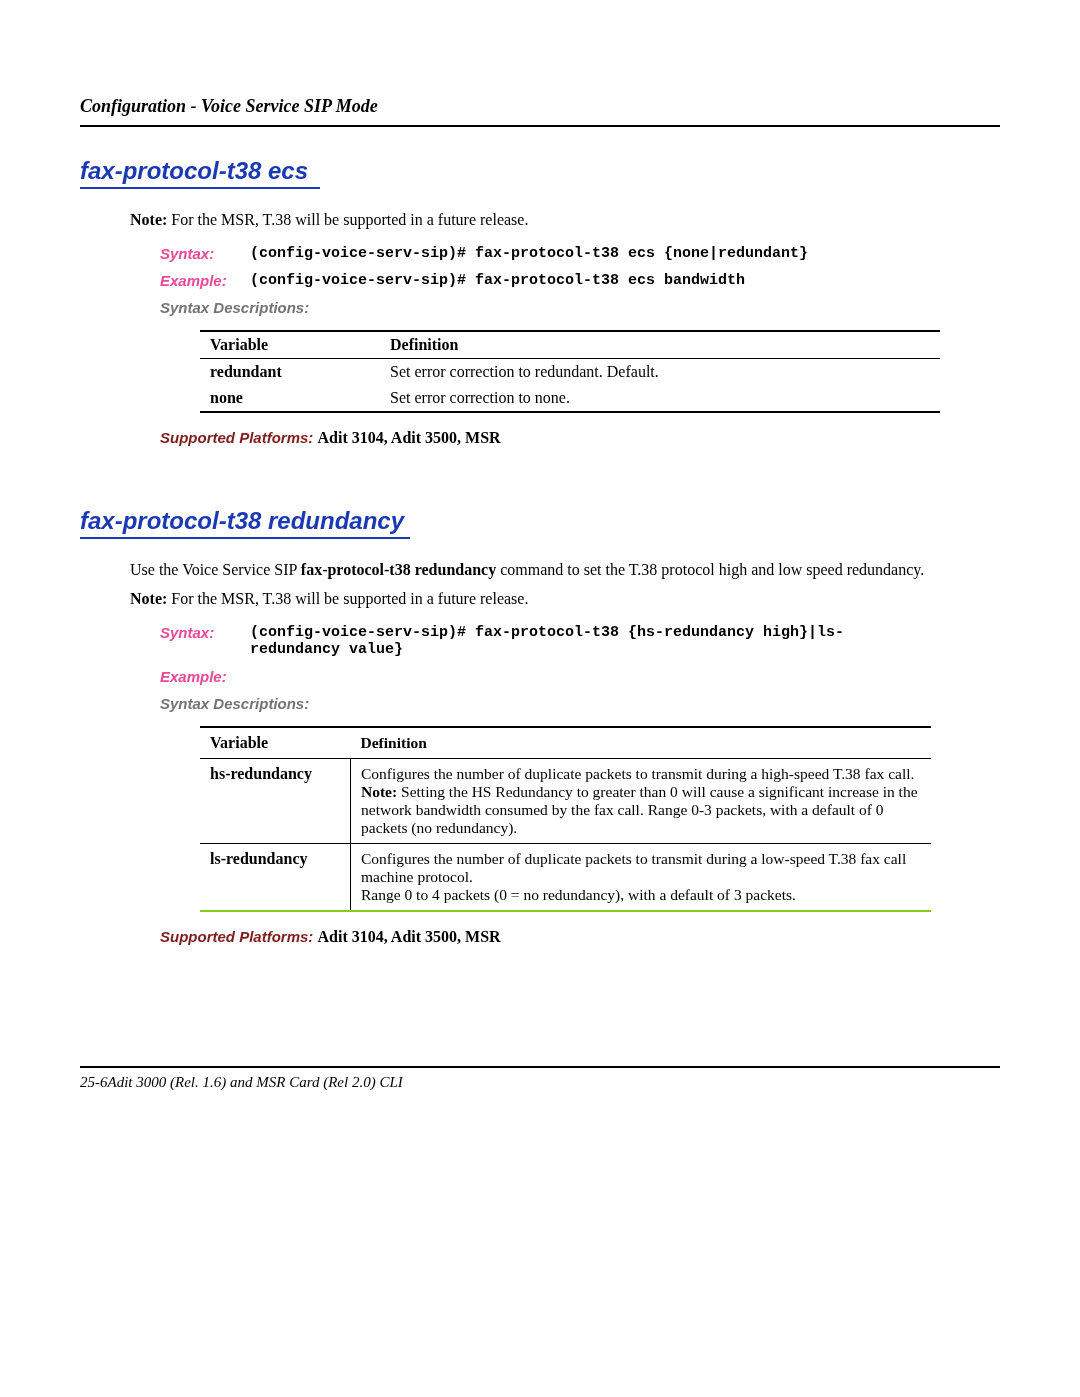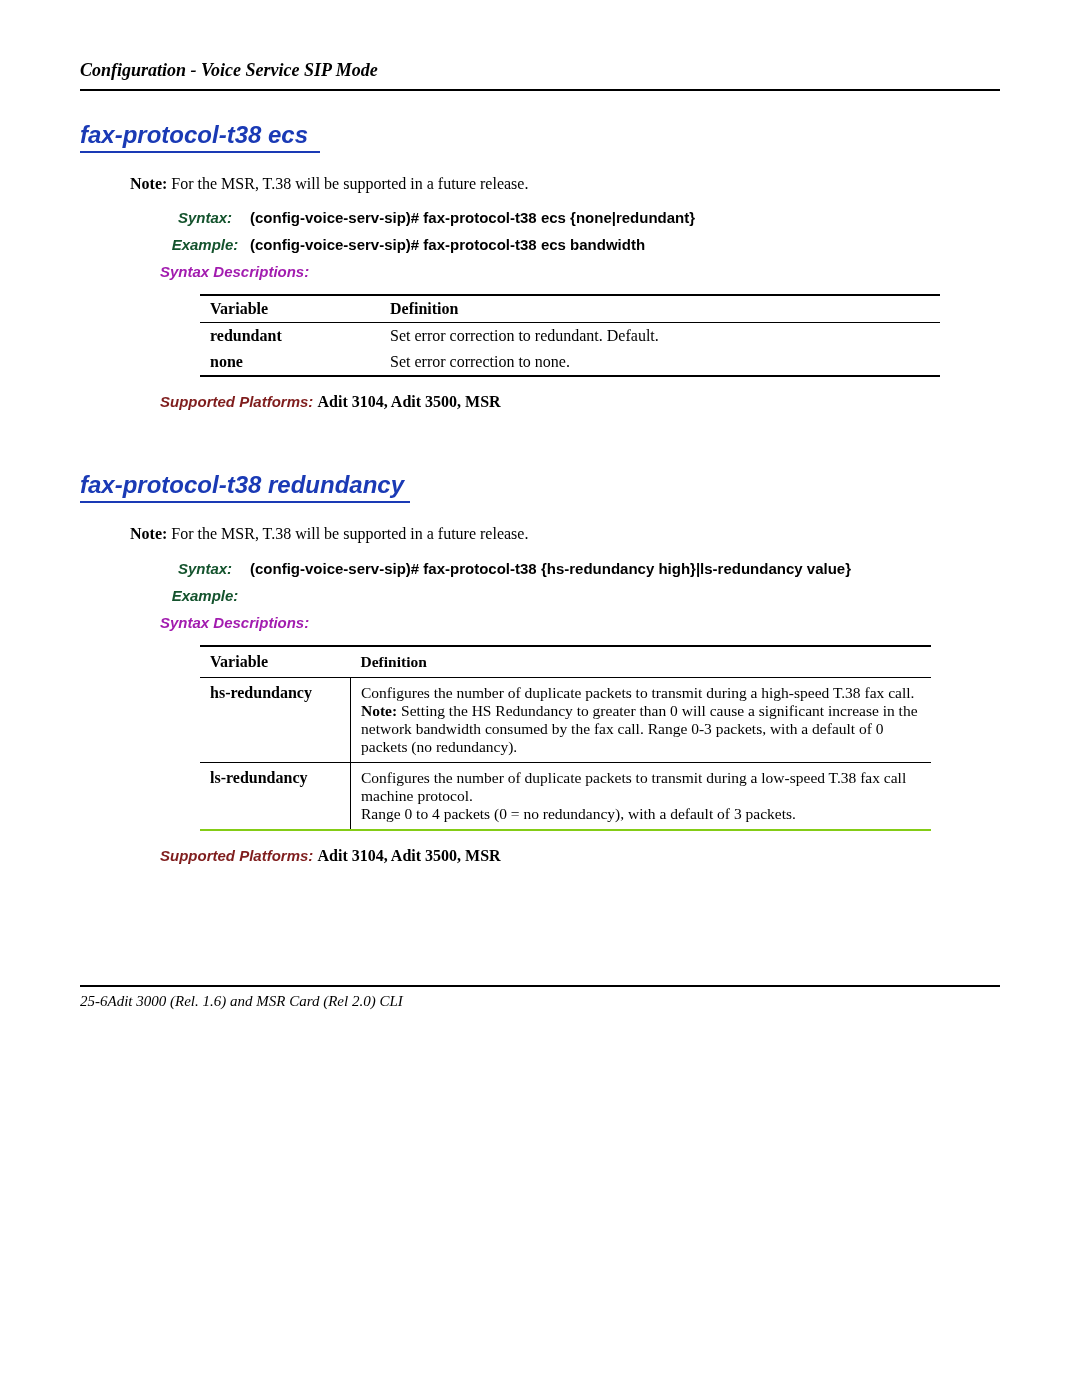--- a/index.html
+++ b/index.html
@@ -10,20 +10,21 @@
     margin: 0;
     padding: 60px 80px 40px 80px;
     width: 1080px;
     box-sizing: border-box;
   }
   .header-title {
     font-style: italic;
     font-weight: bold;
     font-size: 18px;
     margin-bottom: 8px;
+    margin-top: 36px;
   }
   .header-rule {
     border-top: 2px solid #000;
     margin-bottom: 30px;
   }
   .section-title {
     color: #1a3ab5;
     font-family: Arial, Helvetica, sans-serif;
     font-weight: bold;
     font-style: italic;
@@ -48,37 +49,35 @@
   .cmd-block {
     margin-left: 80px;
     margin-top: 14px;
   }
   .cmd-row {
     display: flex;
     margin-bottom: 10px;
     align-items: flex-start;
   }
   .cmd-label {
-    color: #14532d;
+    color: #ec4899;
     font-family: Arial, Helvetica, sans-serif;
     font-weight: bold;
     font-style: italic;
     font-size: 15px;
     width: 90px;
     flex-shrink: 0;
-    text-align: center;
   }
   .cmd-text {
-    font-family: Liberation Sans, sans-serif;
-    font-weight: bold;
-    font-size: 15px;
-    text-align: right;
+    font-family: Liberation Mono, monospace;
+    font-weight: bold;
+    font-size: 15px;
   }
   .syntax-desc {
-    color: #a21caf;
+    color: #737373;
     font-family: Arial, Helvetica, sans-serif;
     font-weight: bold;
     font-style: italic;
     font-size: 15px;
     margin-left: 80px;
     margin-top: 8px;
     margin-bottom: 14px;
   }
   table.def-table {
     border-collapse: collapse;
@@ -199,20 +198,23 @@
 
 <div class="supported">
   <span class="supported-label">Supported Platforms:  </span><span class="supported-text">Adit 3104, Adit 3500, MSR</span>
 </div>
 
 <div class="section-title">fax-protocol-t38 redundancy</div>
 <div class="section-underline" style="width:330px"></div>
 
 <div class="body-text">
   <p>
+    <span>Use the Voice Service SIP </span><span class="bold">fax-protocol-t38 redundancy</span><span> command to set the T.38 protocol high and low speed redundancy.</span>
+  </p>
+  <p>
     <span class="bold">Note:</span><span>  For the MSR, T.38 will be supported in a future release.</span>
   </p>
 </div>
 
 <div class="cmd-block">
   <div class="cmd-row">
     <div class="cmd-label">Syntax:</div>
     <div class="cmd-text" style="white-space:pre-line; max-width:620px">(config-voice-serv-sip)# fax-protocol-t38 {hs-redundancy high}|ls-redundancy value}</div>
   </div>
   <div class="cmd-row">

